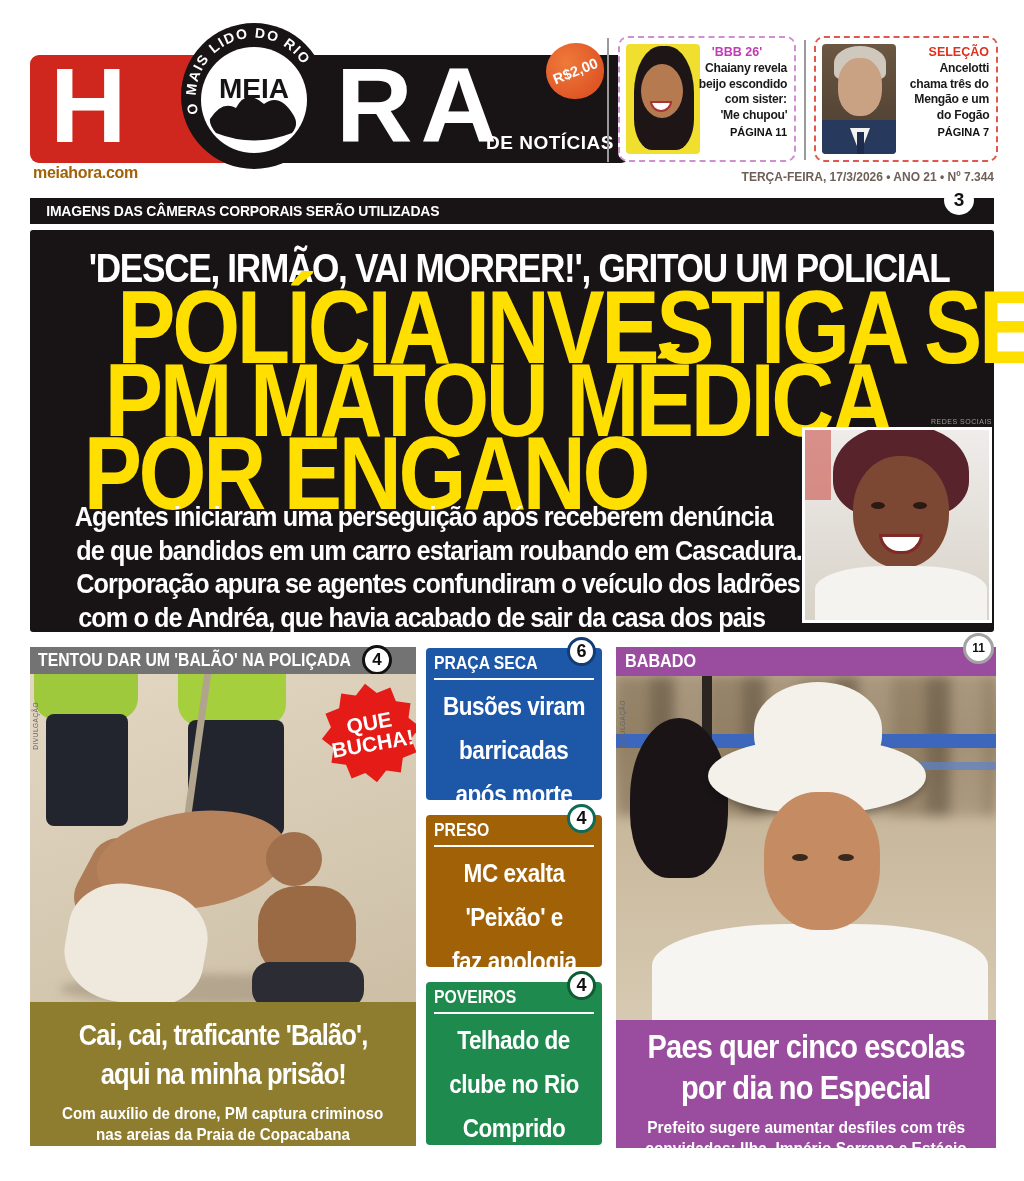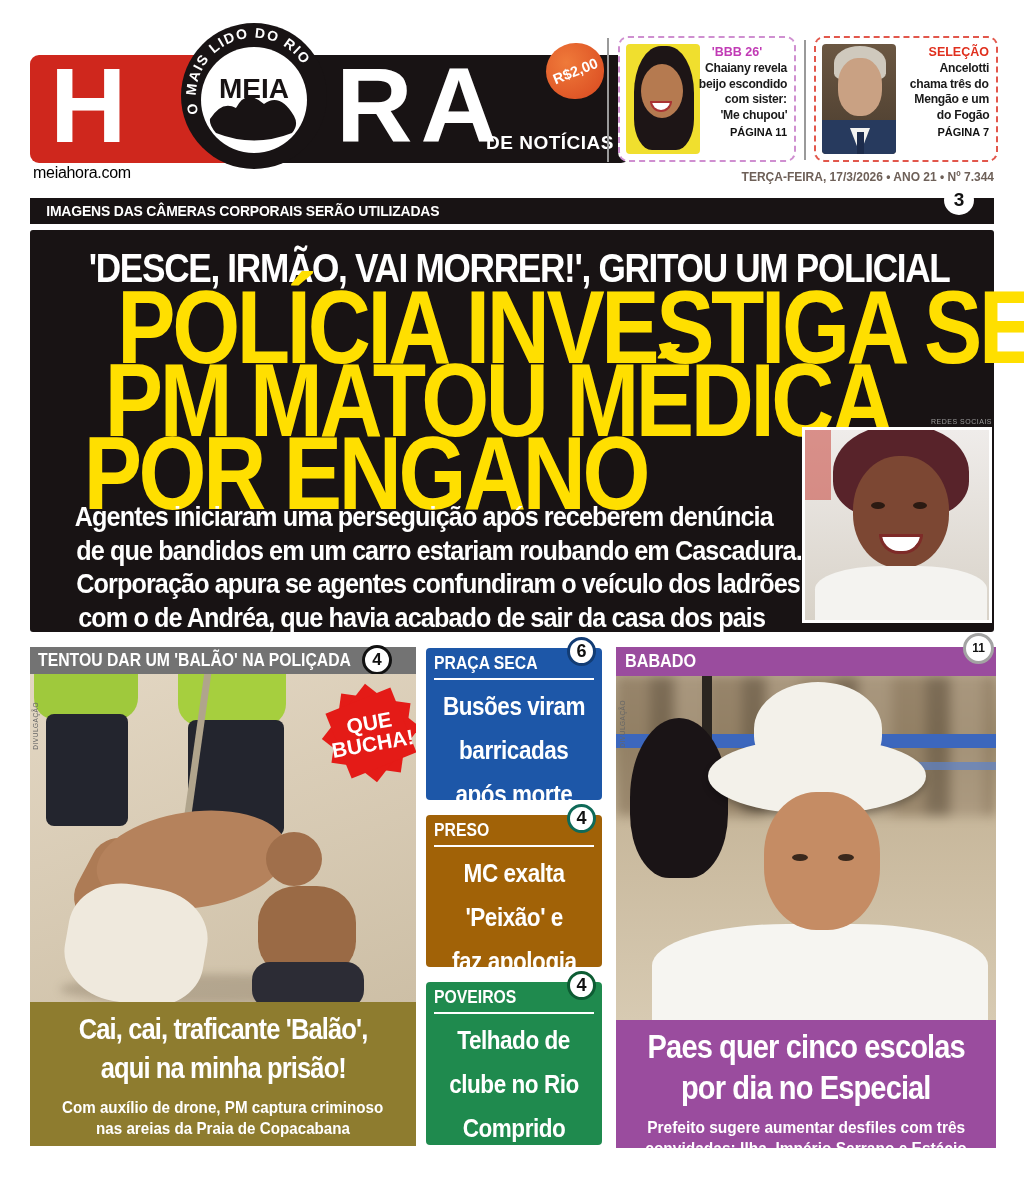--- a/index.html
+++ b/index.html
@@ -17,21 +17,21 @@
   .logo-red { position:absolute; left:0; top:33px; width:228px; height:108px; background:#cf271d; border-radius:9px; }
   .logo-h { position:absolute; left:20px; top:-10px; color:#fff; font-size:106px; font-weight:bold; }
   .logo-black { position:absolute; left:224px; top:33px; width:376px; height:108px; background:#181314; border-radius:9px; }
   .logo-ra { position:absolute; left:82px; top:-10px; color:#fff; font-size:106px; font-weight:bold; letter-spacing:8px; }
   .logo-tag { position:absolute; right:16px; bottom:9px; color:#fff; font-size:19px; font-weight:bold; letter-spacing:.5px; }
   .price-badge { position:absolute; left:292px; top:-12px; width:58px; height:56px;
     background:radial-gradient(circle at 35% 35%, #ef7a3a, #d9481f); border-radius:52% 48% 50% 50%;
     display:flex; align-items:center; justify-content:center; }
   .price-badge span { color:#fff; font-weight:bold; font-size:14.5px; transform:rotate(-22deg); }
   .logo-circle { position:absolute; left:150px; top:0; width:148px; height:148px; }
-  .site-url { position:absolute; left:33px; top:164px; color:#000000; font-size:16px; font-weight:normal; letter-spacing:-.3px; }
+  .site-url { position:absolute; left:33px; top:164px; color:#a16207; font-size:16px; font-weight:bold; letter-spacing:-.3px; }
   .date-line { position:absolute; right:30px; top:170px; color:#6e6058; font-size:12px; font-weight:bold; }
   .vline { position:absolute; width:2px; background:#9a9a9a; }
   #vline1 { left:607px; top:38px; height:124px; }
   #vline2 { left:804px; top:40px; height:120px; }
 
   
   .teaser { position:absolute; top:36px; height:126px; border-radius:10px; background:#fff; }
   #teaser1 { left:618px; width:178px; border:2px dashed #cf8fd0; }
   #teaser2 { left:814px; width:184px; border:2px dashed #e2574b; }
   .t-photo { position:absolute; left:6px; top:6px; width:74px; height:110px; border-radius:4px; overflow:hidden; }
@@ -101,21 +101,21 @@
   .c1-credit { left:2px; top:28px; }
   .sticker { position:absolute; left:292px; top:10px; width:98px; height:98px; }
   .star-sq { position:absolute; left:14px; top:14px; width:70px; height:70px; background:#e41b17; }
   .s1 { transform:rotate(8deg); } .s2 { transform:rotate(38deg); } .s3 { transform:rotate(68deg); }
   .sticker-text { position:absolute; inset:0; display:flex; flex-direction:column; align-items:center; justify-content:center;
     transform:rotate(-10deg); }
   .sticker-text span { color:#fff; font-weight:bold; font-size:21px; line-height:21px; }
   .c1-cap { position:absolute; left:30px; top:1002px; width:386px; height:144px; background:#8e7c2f; text-align:center; color:#fff; }
   .c1-cap .hl { line-height:34px; }
   .c1-cap .hl span { font-size:29px; font-weight:bold; letter-spacing:-1px; transform:scaleX(.88); }
-  .c1-cap .pad { padding-top:10px; }
+  .c1-cap .pad { padding-top:16px; }
   .c1-cap .dl { line-height:20px; }
   .c1-cap .dl span { font-size:16.5px; font-weight:bold; transform:scaleX(.92); }
   .c1-deck { margin-top:7px; }
 
   
   .mini { position:absolute; left:426px; width:176px; border-radius:4px; }
   #box-blue { top:648px; height:152px; background:#1d57a8; }
   #box-orange { top:815px; height:152px; background:#a16207; }
   #box-green { top:982px; height:163px; background:#1f8a4e; }
   .mini-head { position:relative; margin:5px 8px 0; padding-bottom:4px; border-bottom:2.5px solid #fff; }

